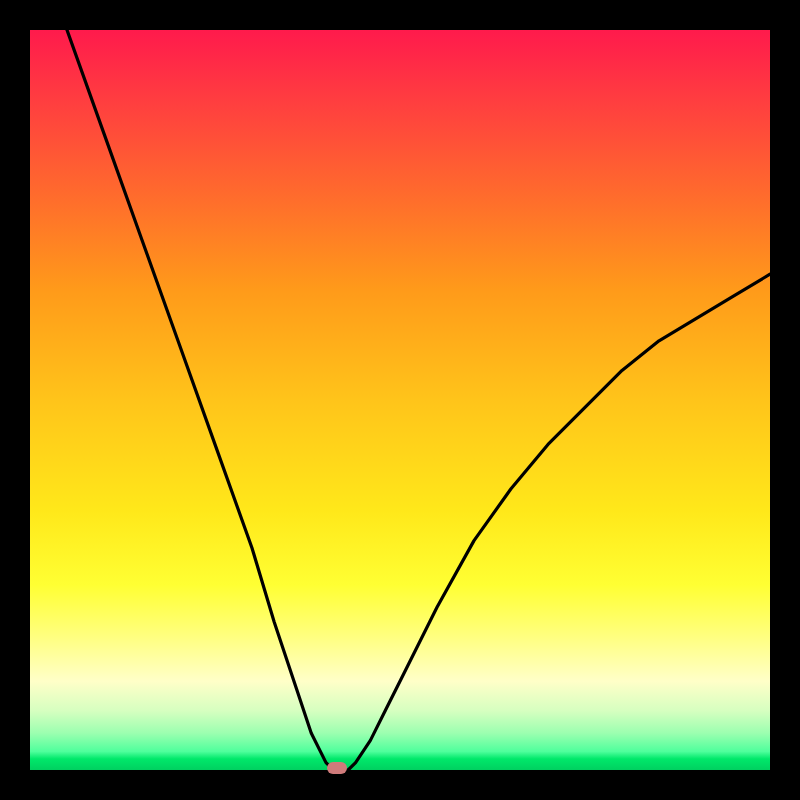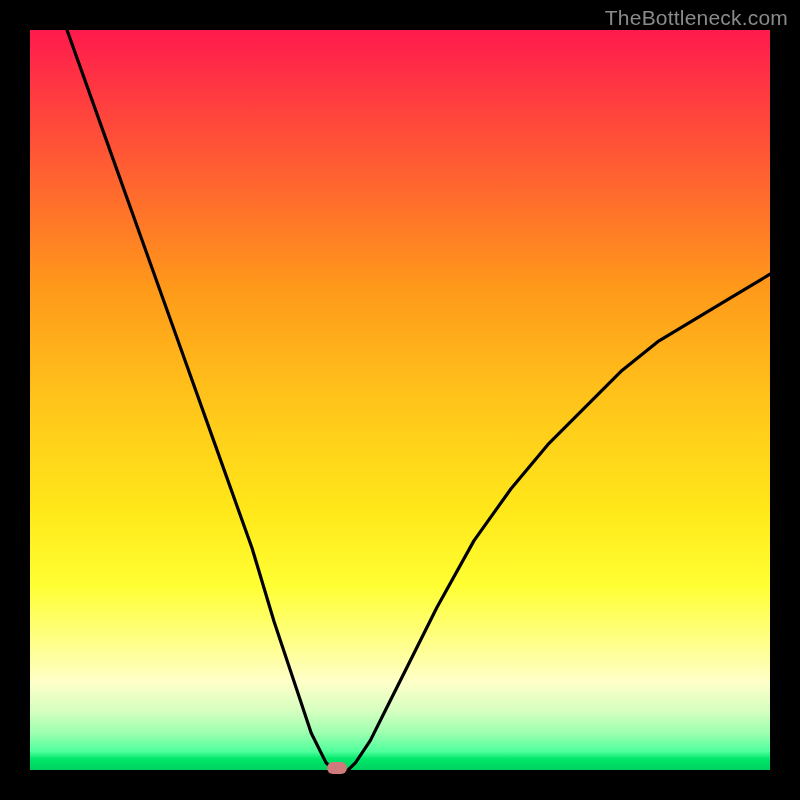--- a/index.html
+++ b/index.html
@@ -61,21 +61,20 @@
     height: 12px;
     background: #cf7b7b;
     border-radius: 6px;
   }
 </style>
 </head>
 <body>
 
 <div class="frame">
 
-  <div class="watermark">TheBottleneck.com</div>
 
   <div class="plot">
     <svg class="curve" viewBox="0 0 740 740" preserveAspectRatio="none">
       <path id="curve-path" fill="none" stroke="#000" stroke-width="3.2" stroke-linejoin="round" stroke-linecap="round" d="M0.0 -111.0 L37.0 0.0 L74.0 103.6 L111.0 207.2 L148.0 310.8 L185.0 414.4 L222.0 518.0 L244.2 592.0 L266.4 658.6 L281.2 703.0 L296.0 732.6 L303.4 740.0 L310.8 740.0 L318.2 740.0 L325.6 732.6 L340.4 710.4 L355.2 680.8 L370.0 651.2 L407.0 577.2 L444.0 510.6 L481.0 458.8 L518.0 414.4 L555.0 377.4 L592.0 340.4 L629.0 310.8 L666.0 288.6 L703.0 266.4 L740.0 244.2"></path>
 
     </svg>
     <div class="dot" id="marker" style="left: 297.1px; top: 732px; background: rgb(207, 123, 123);"></div>
   </div>
 
 </div>

